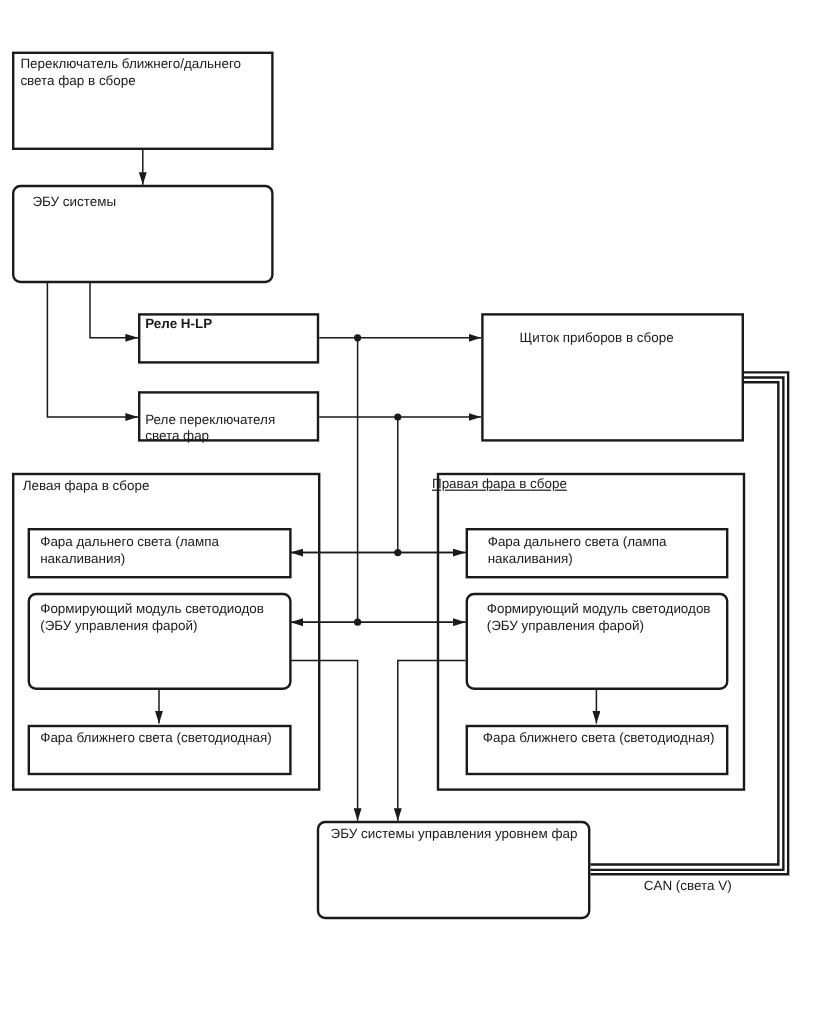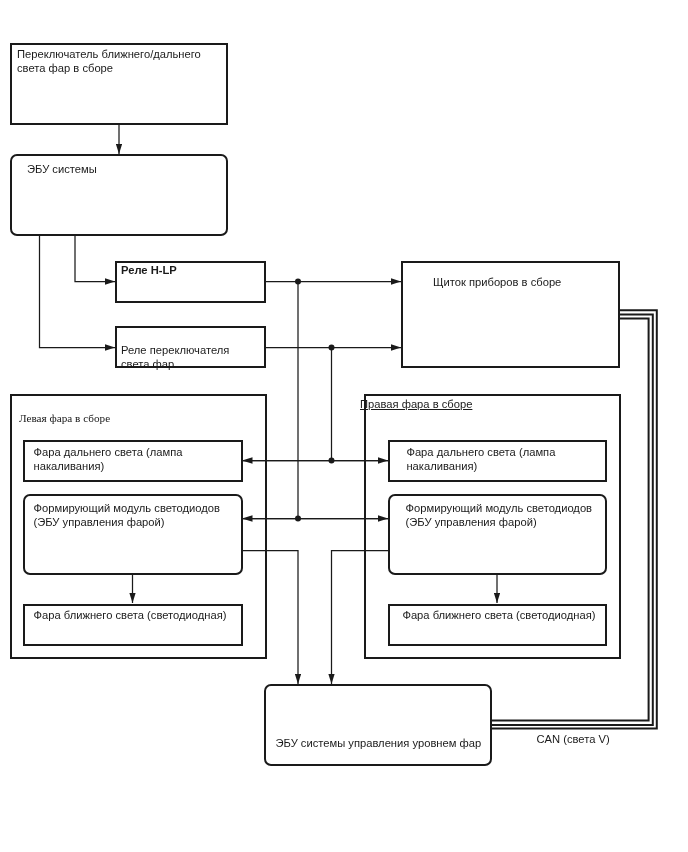--- a/index.html
+++ b/index.html
@@ -57,21 +57,21 @@
   <div class="lbl" style="left: 121px; top: 262.5px; font-weight: bold;">Реле H-LP</div>
 
   <div class="box" style="left: 115px; top: 326px; width: 151px; height: 42px;"></div>
   <div class="lbl" style="left: 121px; top: 343px;">Реле переключателя
 света фар</div>
 
   <div class="box" style="left: 401px; top: 261px; width: 219px; height: 107px;"></div>
   <div class="lbl" style="left: 416px; top: 274.8px; margin-left: 17px;">Щиток приборов в сборе</div>
 
   <div class="box" style="left: 10px; top: 394px; width: 257px; height: 265px;"></div>
-  <div class="lbl" style="left: 19px; top: 411px; font-family: Liberation Serif, serif;">Левая фара в сборе</div>
+  <div class="lbl" style="left: 19px; top: 398px;">Левая фара в сборе</div>
 
   <div class="box" style="left: 364px; top: 394px; width: 257px; height: 265px;"></div>
   <div class="lbl" style="left: 360px; top: 397px; text-decoration: underline;">Правая фара в сборе</div>
 
   <div class="box" style="left: 23px; top: 440px; width: 220px; height: 42px;"></div>
   <div class="lbl" style="left: 33.5px; top: 445px;">Фара дальнего света (лампа
 накаливания)</div>
 
   <div class="box round" style="left: 23px; top: 494px; width: 220px; height: 81px;"></div>
   <div class="lbl" style="left: 33.5px; top: 501px;">Формирующий модуль светодиодов
@@ -85,16 +85,16 @@
 накаливания)</div>
 
   <div class="box round" style="left: 387.5px; top: 494px; width: 219px; height: 81px;"></div>
   <div class="lbl" style="left: 405.6px; top: 501px;">Формирующий модуль светодиодов
 (ЭБУ управления фарой)</div>
 
   <div class="box" style="left: 387.5px; top: 604px; width: 219px; height: 42px;"></div>
   <div class="lbl" style="left: 402.4px; top: 607.5px;">Фара ближнего света (светодиодная)</div>
 
   <div class="box round" style="left: 264px; top: 684px; width: 228px; height: 82px;"></div>
-  <div class="lbl" style="left: 275.5px; top: 687.5px; margin-top: 48px;">ЭБУ системы управления уровнем фар</div>
+  <div class="lbl" style="left: 275.5px; top: 687.5px;">ЭБУ системы управления уровнем фар</div>
 
   <div class="lbl" id="bus-label" style="left:536.5px;top:731.5px;">CAN (света V)</div>
 </div>
 
 </body></html>

